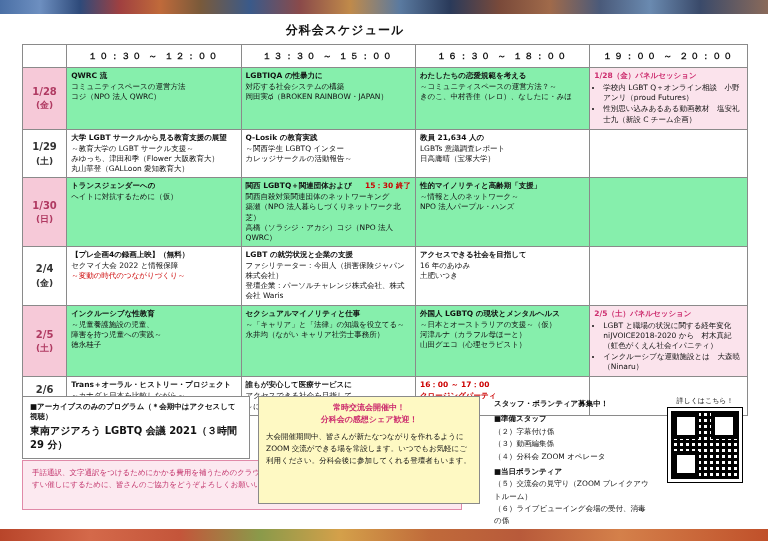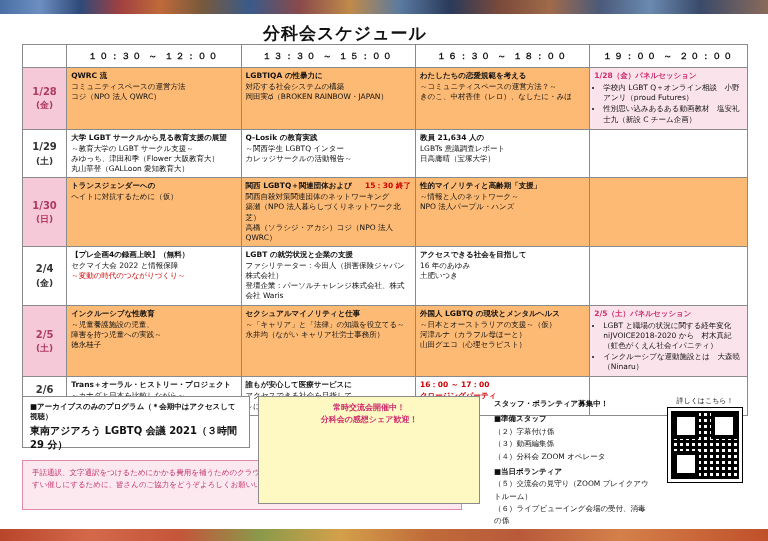--- a/index.html
+++ b/index.html
@@ -17,21 +17,21 @@
     position:absolute;left:0;top:0;width:768px;height:14px;
     background:
       linear-gradient(90deg,#4a6fa5 0px,#6d8fc0 40px,#2e4a7a 80px,#a04040 120px,#c06a3a 160px,#7a5a3a 200px,#3a5a8a 250px,#8a4a4a 300px,#c08a4a 350px,#5a7aa0 400px,#2a3a5a 450px,#7a4a3a 500px,#a06a4a 550px,#4a5a7a 600px,#6a8ab0 650px,#3a4a6a 700px,#8a6a5a 768px);
   }
   .bottom-strip{
     position:absolute;left:0;bottom:0;width:768px;height:12px;
     background:linear-gradient(90deg,#b8452a 0px,#d4694a 90px,#c4553a 180px,#8a9a4a 260px,#d4a04a 340px,#c06a3a 430px,#b85a3a 520px,#d4804a 620px,#c0502a 768px);
   }
   .page-title{
     position:absolute;top:22px;left:0;width:690px;text-align:center;
-    font-size:17px;font-weight:bold;letter-spacing:1px;color:#111;
+    font-size:12px;font-weight:bold;letter-spacing:1px;color:#111;
   }
   
   table.sched{
     position:absolute;left:22px;top:44px;width:726px;
     border-collapse:collapse;
     table-layout:fixed;
   }
   table.sched th,table.sched td{
     border:1px solid #8a8a8a;
     vertical-align:top;
@@ -54,40 +54,40 @@
   .daycell{
     text-align:center;
     font-size:10px;
     font-weight:bold;
     vertical-align:middle !important;
     padding:2px !important;
   }
   .daycell .wd{display:block;font-size:9px;margin-top:1px;}
   .d-pink{background:#f6c9d8;color:#b03a62;}
   .d-white{background:#ffffff;color:#333;}
-  .cell-pink{background:#fdba74;}
+  .cell-pink{background:#86efac;}
   .ttl{font-weight:bold;display:block;margin-bottom:1px;}
   .sub{display:block;}
   .spk{display:block;}
   .red{color:#cc0000;}
   .redb{color:#cc0000;font-weight:bold;}
   .panel-box{
     background:#fbe3ec;
   }
   .panel-head{
     color:#cc2b6d;font-weight:bold;display:block;margin-bottom:2px;
   }
   ul.bul{margin:0;padding-left:9px;list-style:disc;}
   ul.bul li{margin:0 0 1px 0;}
   
   .lower{
     position:absolute;left:22px;top:396px;width:726px;height:130px;
   }
   .box-archive{
-    position:absolute;left:0;top:0;width:228px;height:52px;
+    position:absolute;left:0;top:0;width:228px;height:63px;
     border:1px solid #8a8a8a;background:#fff;padding:5px 7px;box-sizing:border-box;
   }
   .box-archive .l1{font-weight:bold;font-size:7.5px;}
   .box-archive .l2{font-weight:bold;font-size:10px;margin-top:2px;}
   .box-hand{
     position:absolute;left:0;top:64px;width:440px;height:50px;
     border:1px solid #e08aa8;background:#fce9f0;padding:6px 9px;box-sizing:border-box;
     color:#c2336b;font-size:7.5px;line-height:1.55;
   }
   .box-exchange{
@@ -282,20 +282,21 @@
     <div class="l2">東南アジアろう LGBTQ 会議 2021（３時間 29 分）</div>
   </div>
 
   <div class="box-hand">
     <span>手話通訳、文字通訳をつけるためにかかる費用を補うためのクラウドファンディングを行っています！誰もがアクセスしやすい催しにするために、皆さんのご協力をどうぞよろしくお願いいたします！</span>
   </div>
 
   <div class="box-exchange">
     <span class="eh">常時交流会開催中！</span>
     <span class="eh">分科会の感想シェア歓迎！</span>
+    <div class="eb">大会開催期間中、皆さんが新たなつながりを作れるように ZOOM 交流ができる場を常設します。いつでもお気軽にご利用ください。分科会後に参加してくれる登壇者もいます。</div>
   </div>
 
   <div class="box-staff">
     <div class="sh">スタッフ・ボランティア募集中！</div>
     <span class="grp">■準備スタッフ</span>
     <div>
         <div>（２）字幕付け係</div>
         <div>（３）動画編集係</div>
         <div>（４）分科会 ZOOM オペレータ</div>
       </div>

